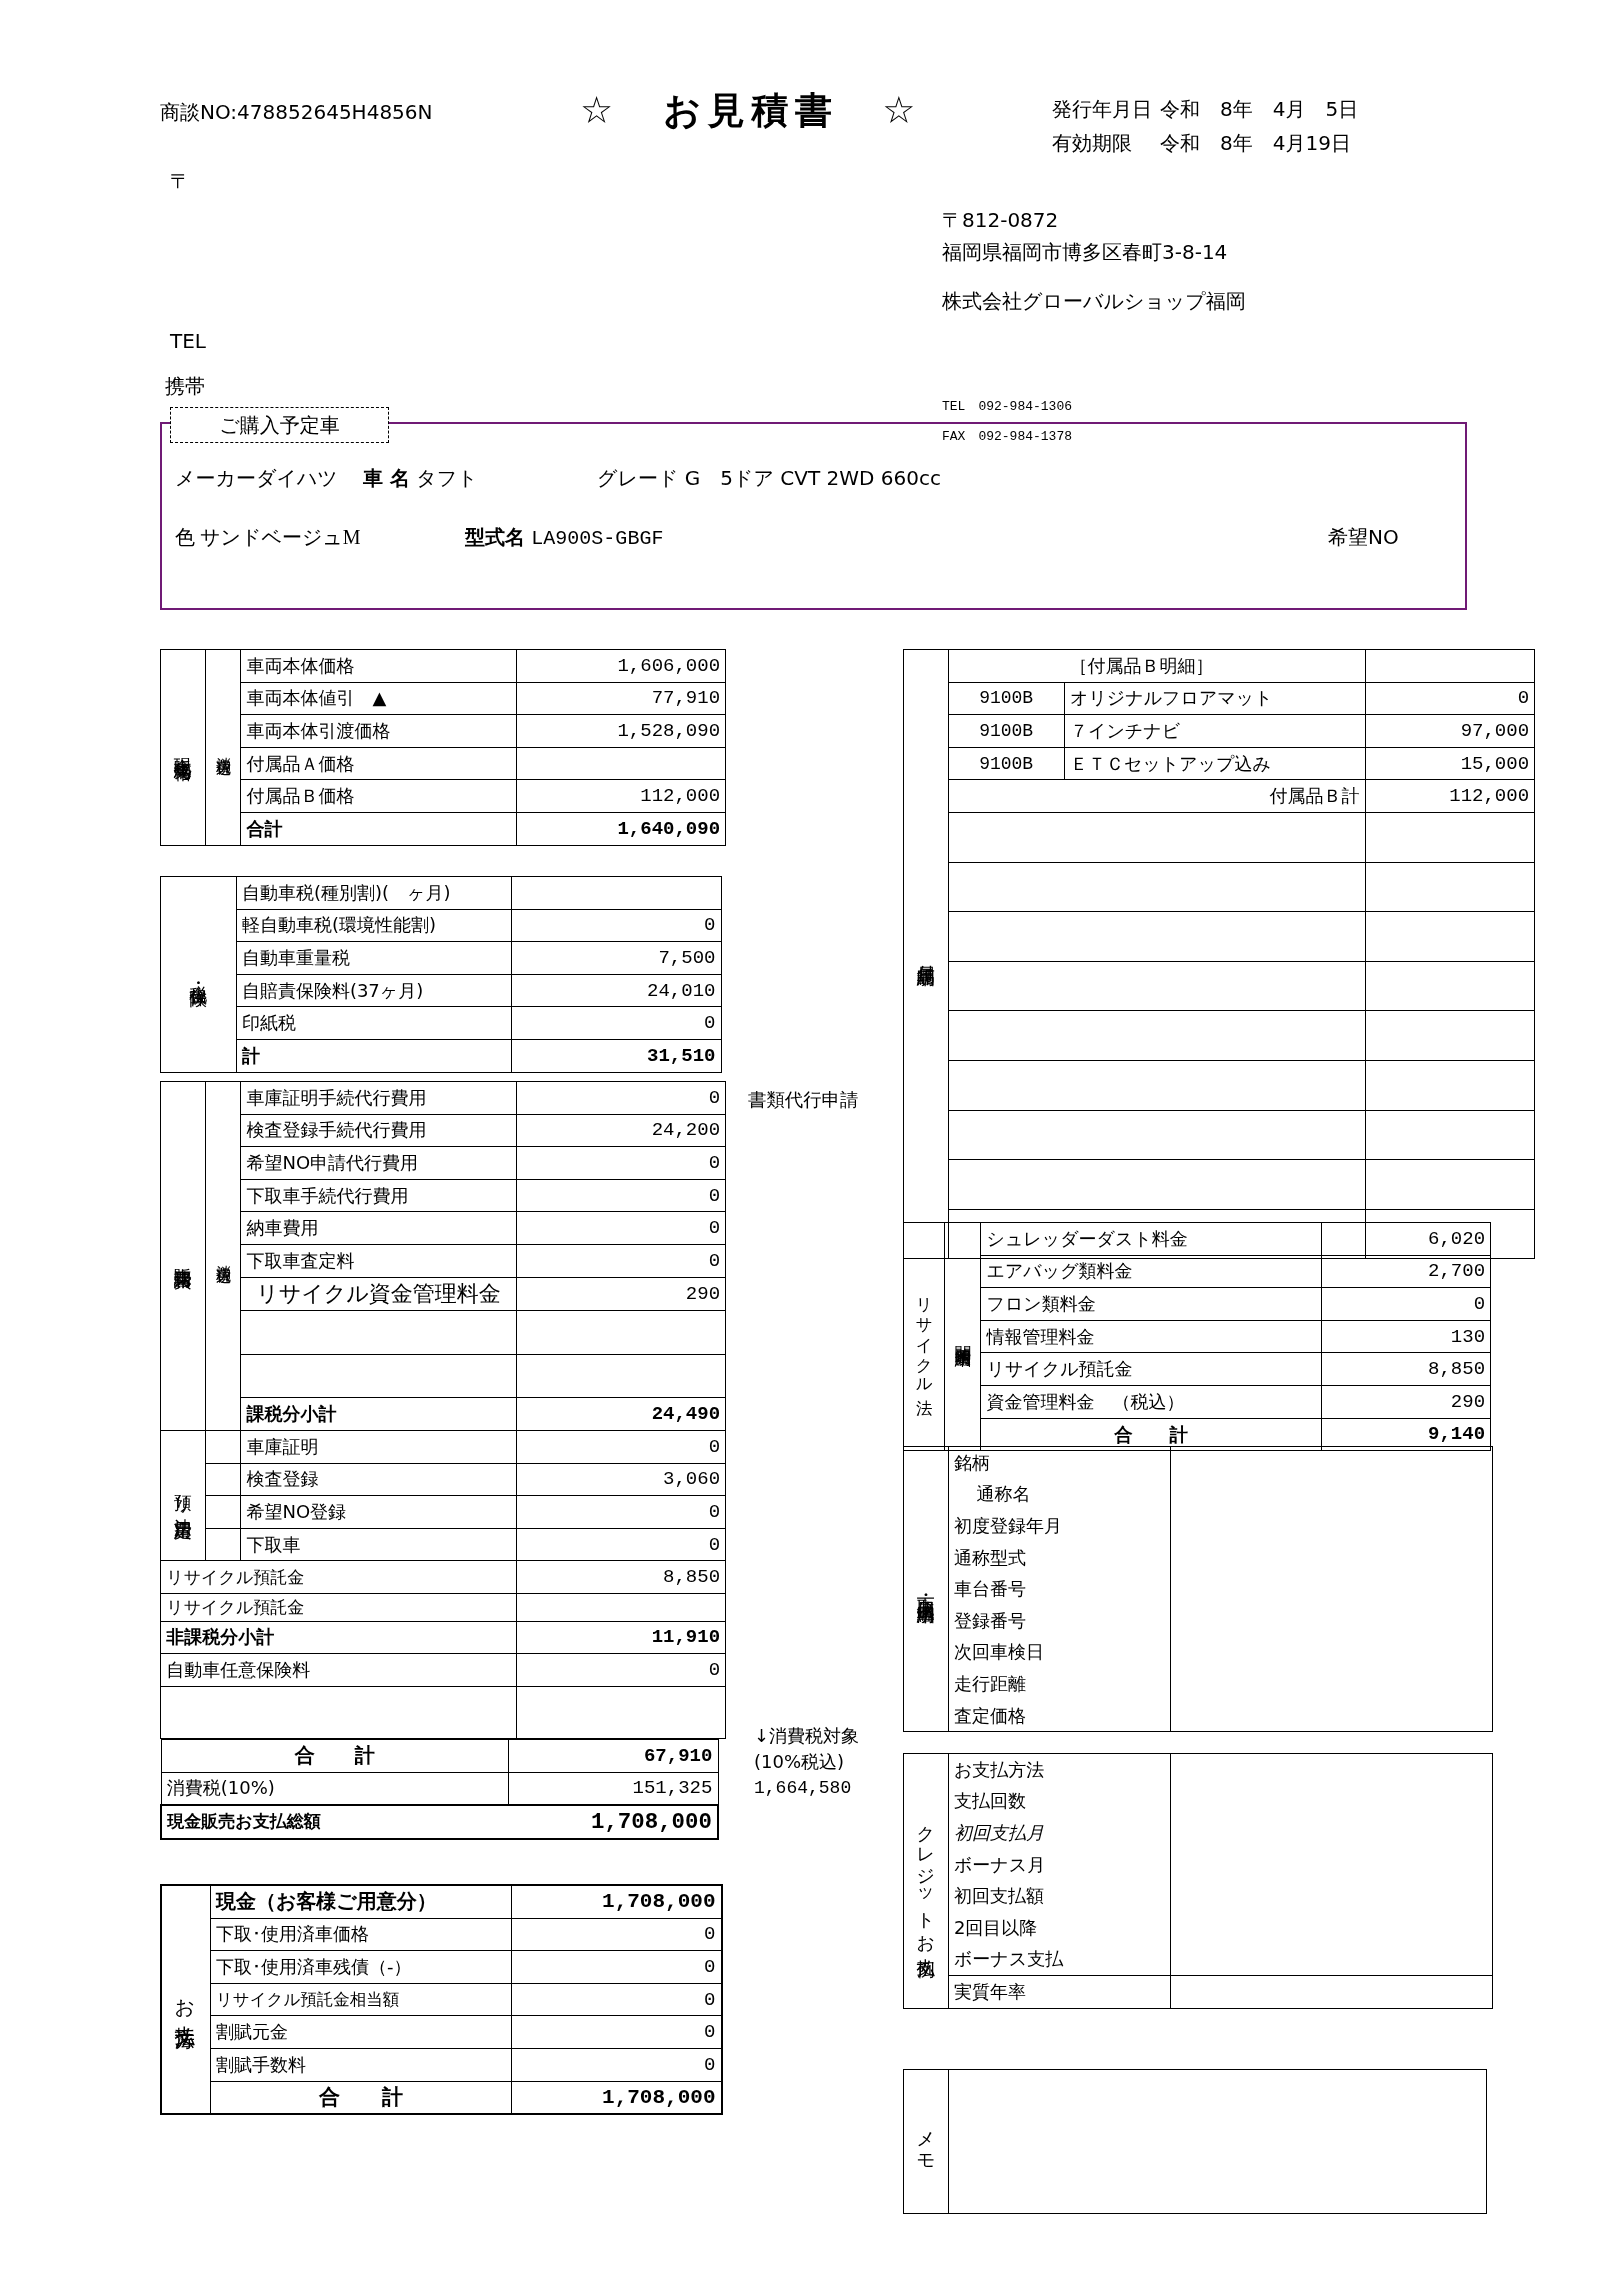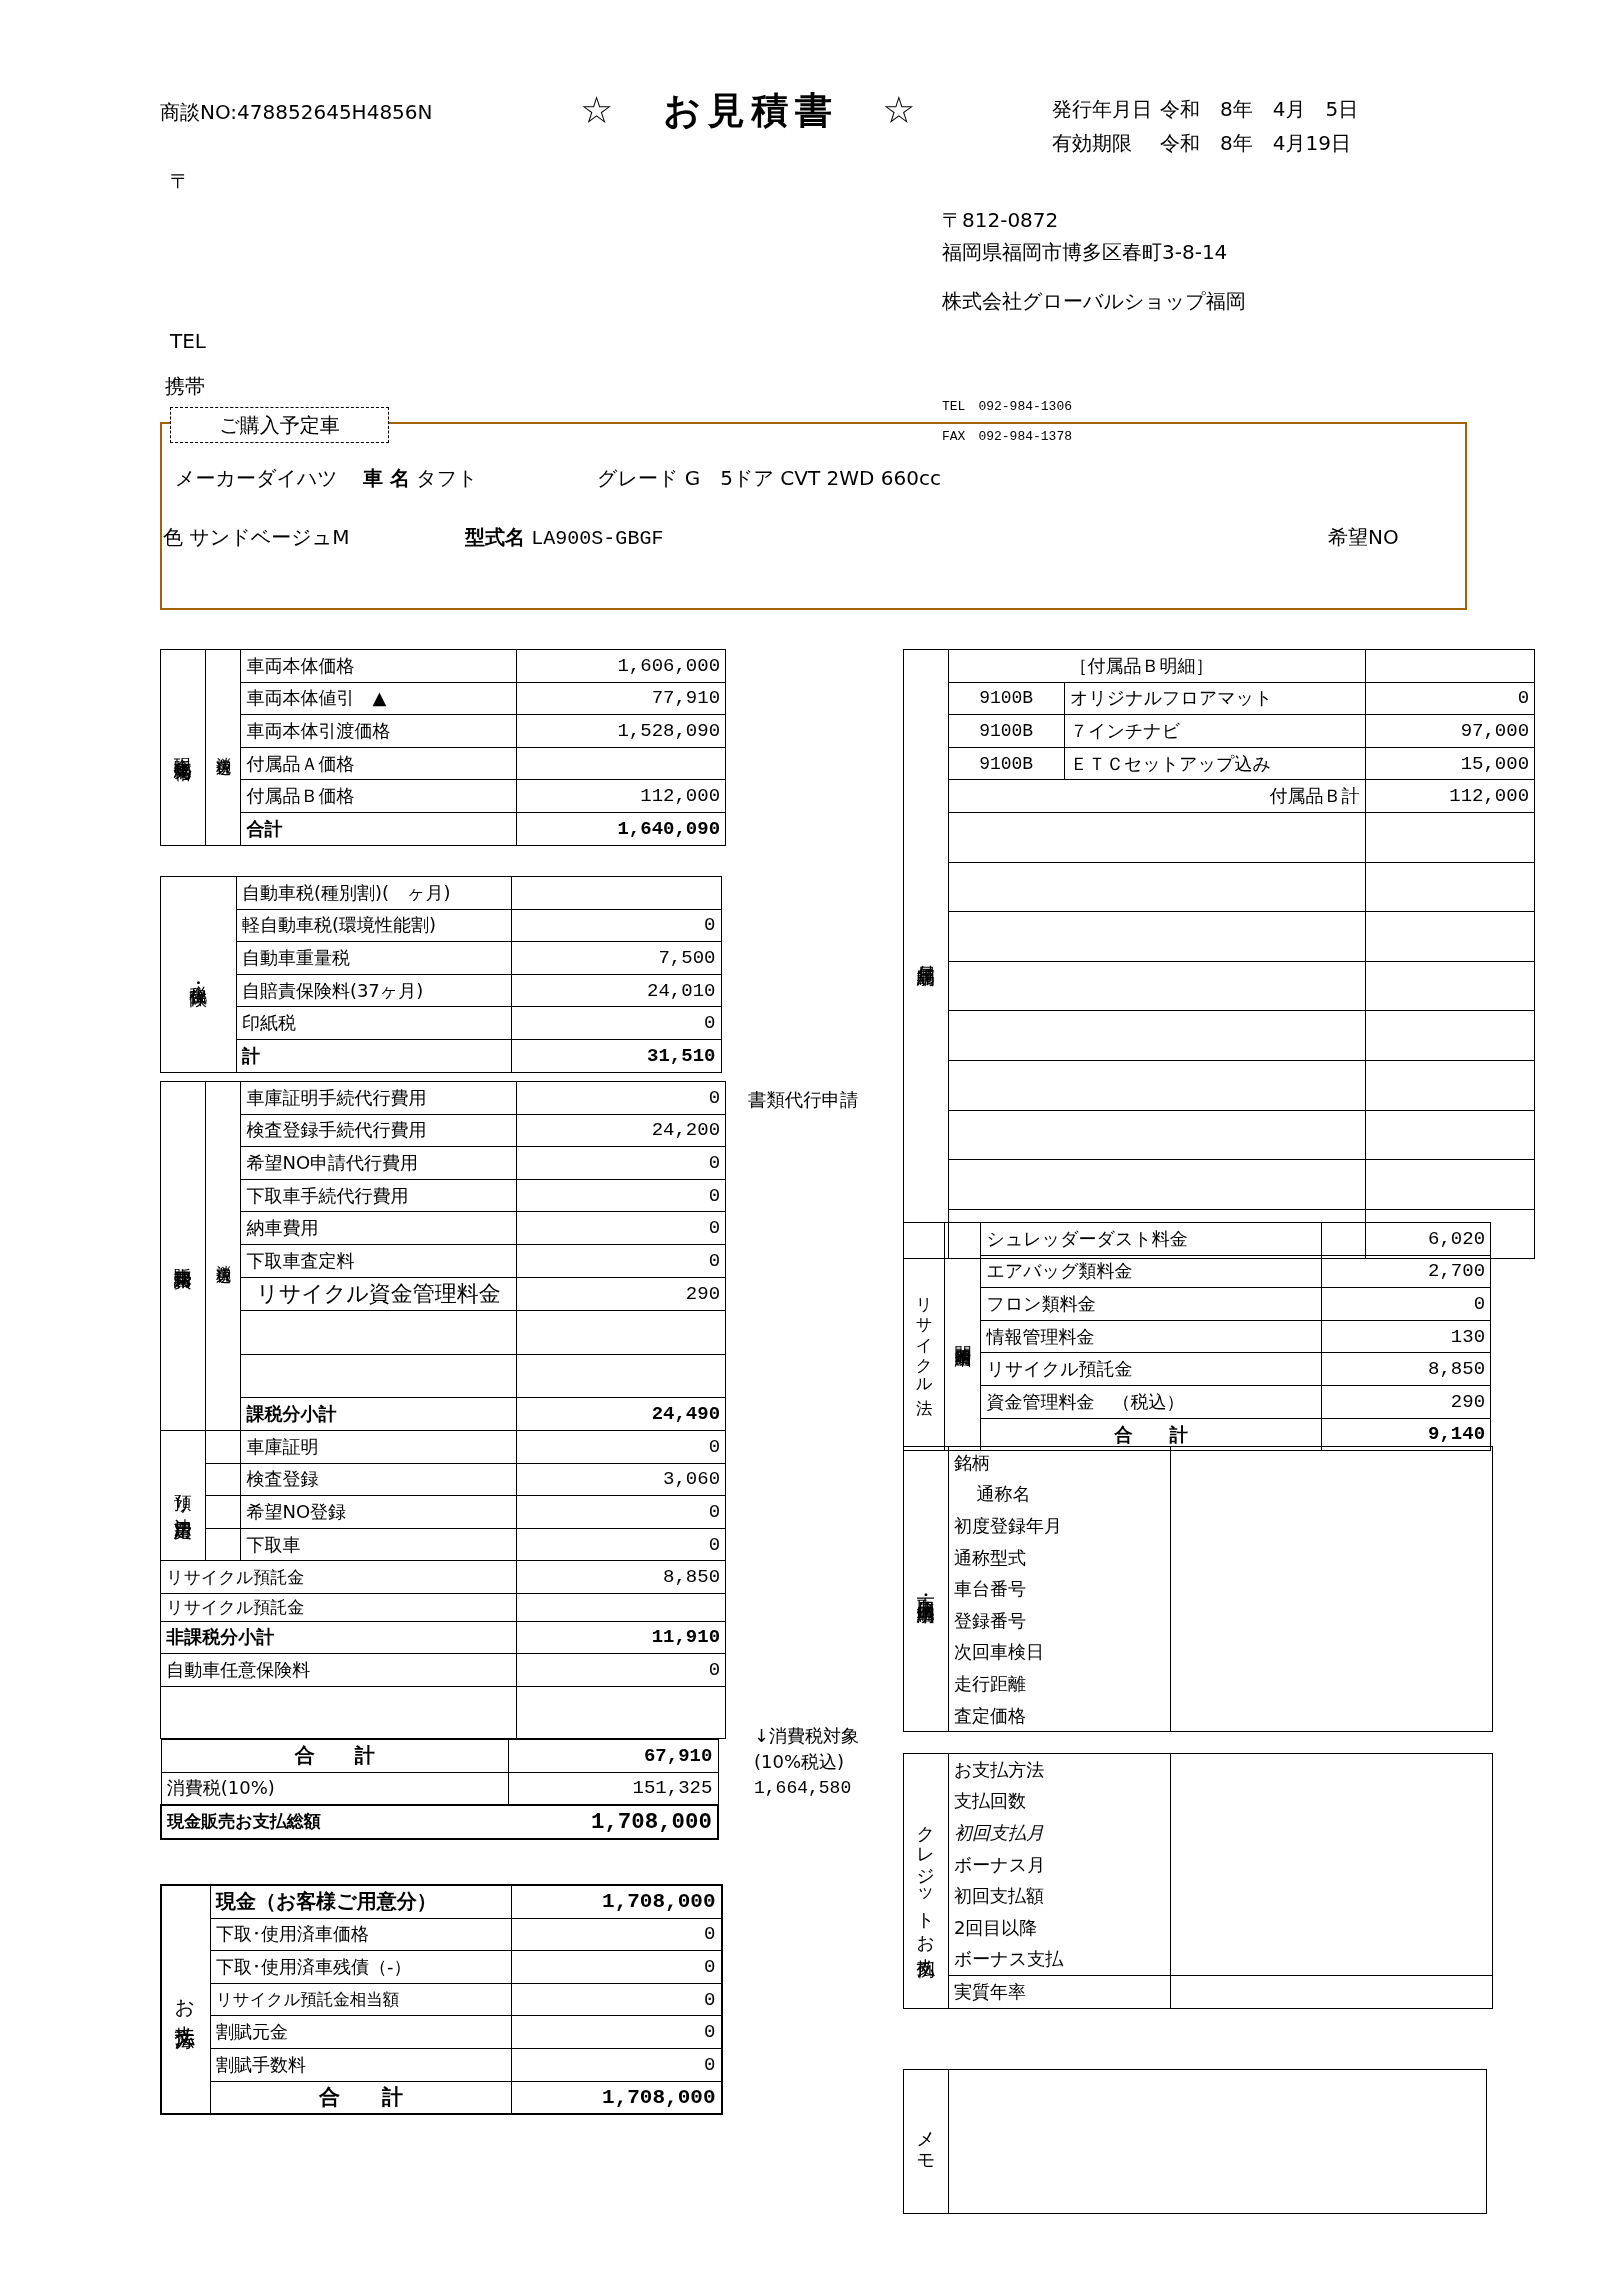--- a/index.html
+++ b/index.html
@@ -23,28 +23,28 @@
   #issue-block{left:1048px;top:92px;font-size:20px;line-height:34px;}
   #issue-block td{font-size:20px;padding:0 4px;white-space:nowrap;}
   #postal-mark{left:170px;top:168px;font-size:20px;}
   #seller{left:942px;top:204px;font-size:20px;line-height:32px;}
   #seller .name{margin-top:17px;}
   #tel-label{left:170px;top:329px;font-size:20px;}
   #mobile-label{left:165px;top:373px;font-size:20px;}
   #seller-contact{left:942px;top:392px;font-size:13px;line-height:30px;}
 
   
-  #vehicle-box{left:160px;top:422px;width:1303px;height:184px;border:2px solid #a16207;}
+  #vehicle-box{left:160px;top:422px;width:1303px;height:184px;border:2px solid #701a75;}
   #vehicle-tag{left:170px;top:407px;width:217px;height:34px;border:1.3px dashed #000;background:#fff;
                font-size:20px;text-align:center;line-height:34px;}
   .vrow{position:absolute;font-size:20px;white-space:nowrap;}
   #v-maker{left:13px;top:41px;}
   #v-carname{left:201px;top:41px;}
   #v-grade{left:435px;top:41px;}
-  #v-color{left:1px;top:100px;}
+  #v-color{left:13px;top:100px;font-family:Liberation Serif, serif;}
   #v-model{left:303px;top:100px;}
   #v-kibou{left:1166px;top:100px;}
 
   
   table.t{border-collapse:collapse;font-size:18.4px;}
   table.t td{border:1.3px solid #000;padding:1.3px 5.3px;height:29px;vertical-align:middle;white-space:nowrap;}
   td.nb{border:none;}
   td.lbl{font-size:18px;}
   td.val{text-align:right;font-family:"Liberation Mono", monospace;font-size:19px;padding-right:9.2px;}
   td.vlabel{writing-mode:vertical-rl;text-orientation:upright;text-align:center;font-size:18px;letter-spacing:1.3px;}

